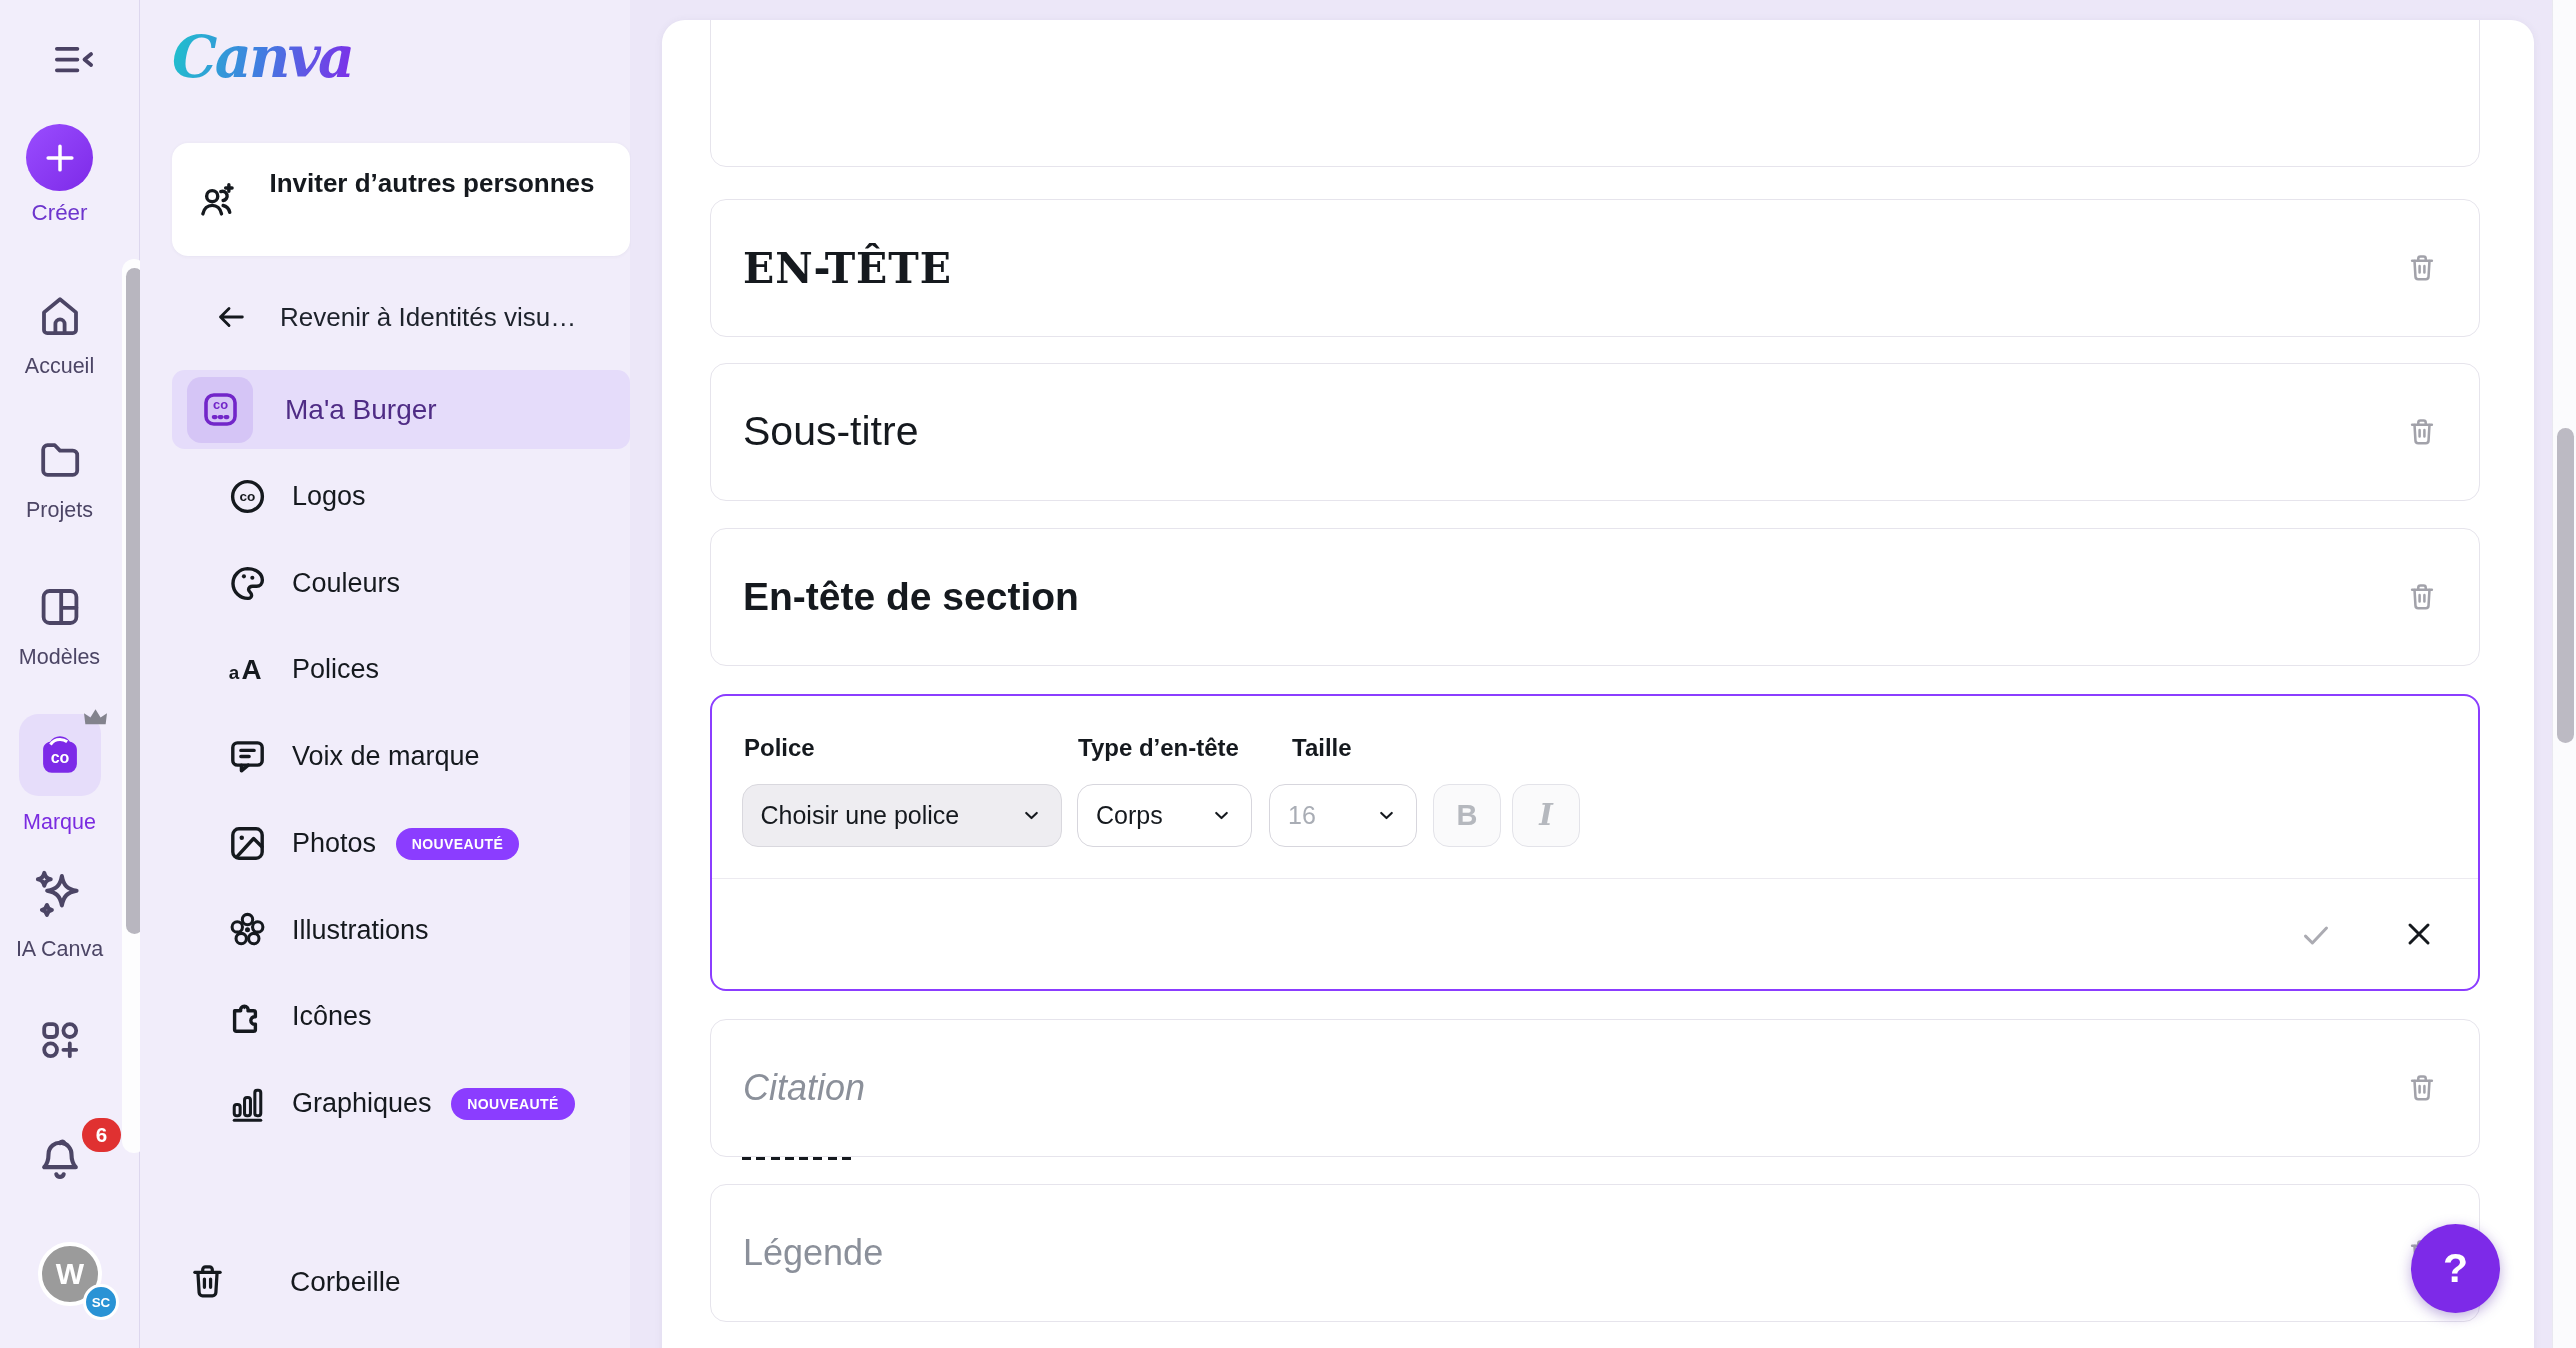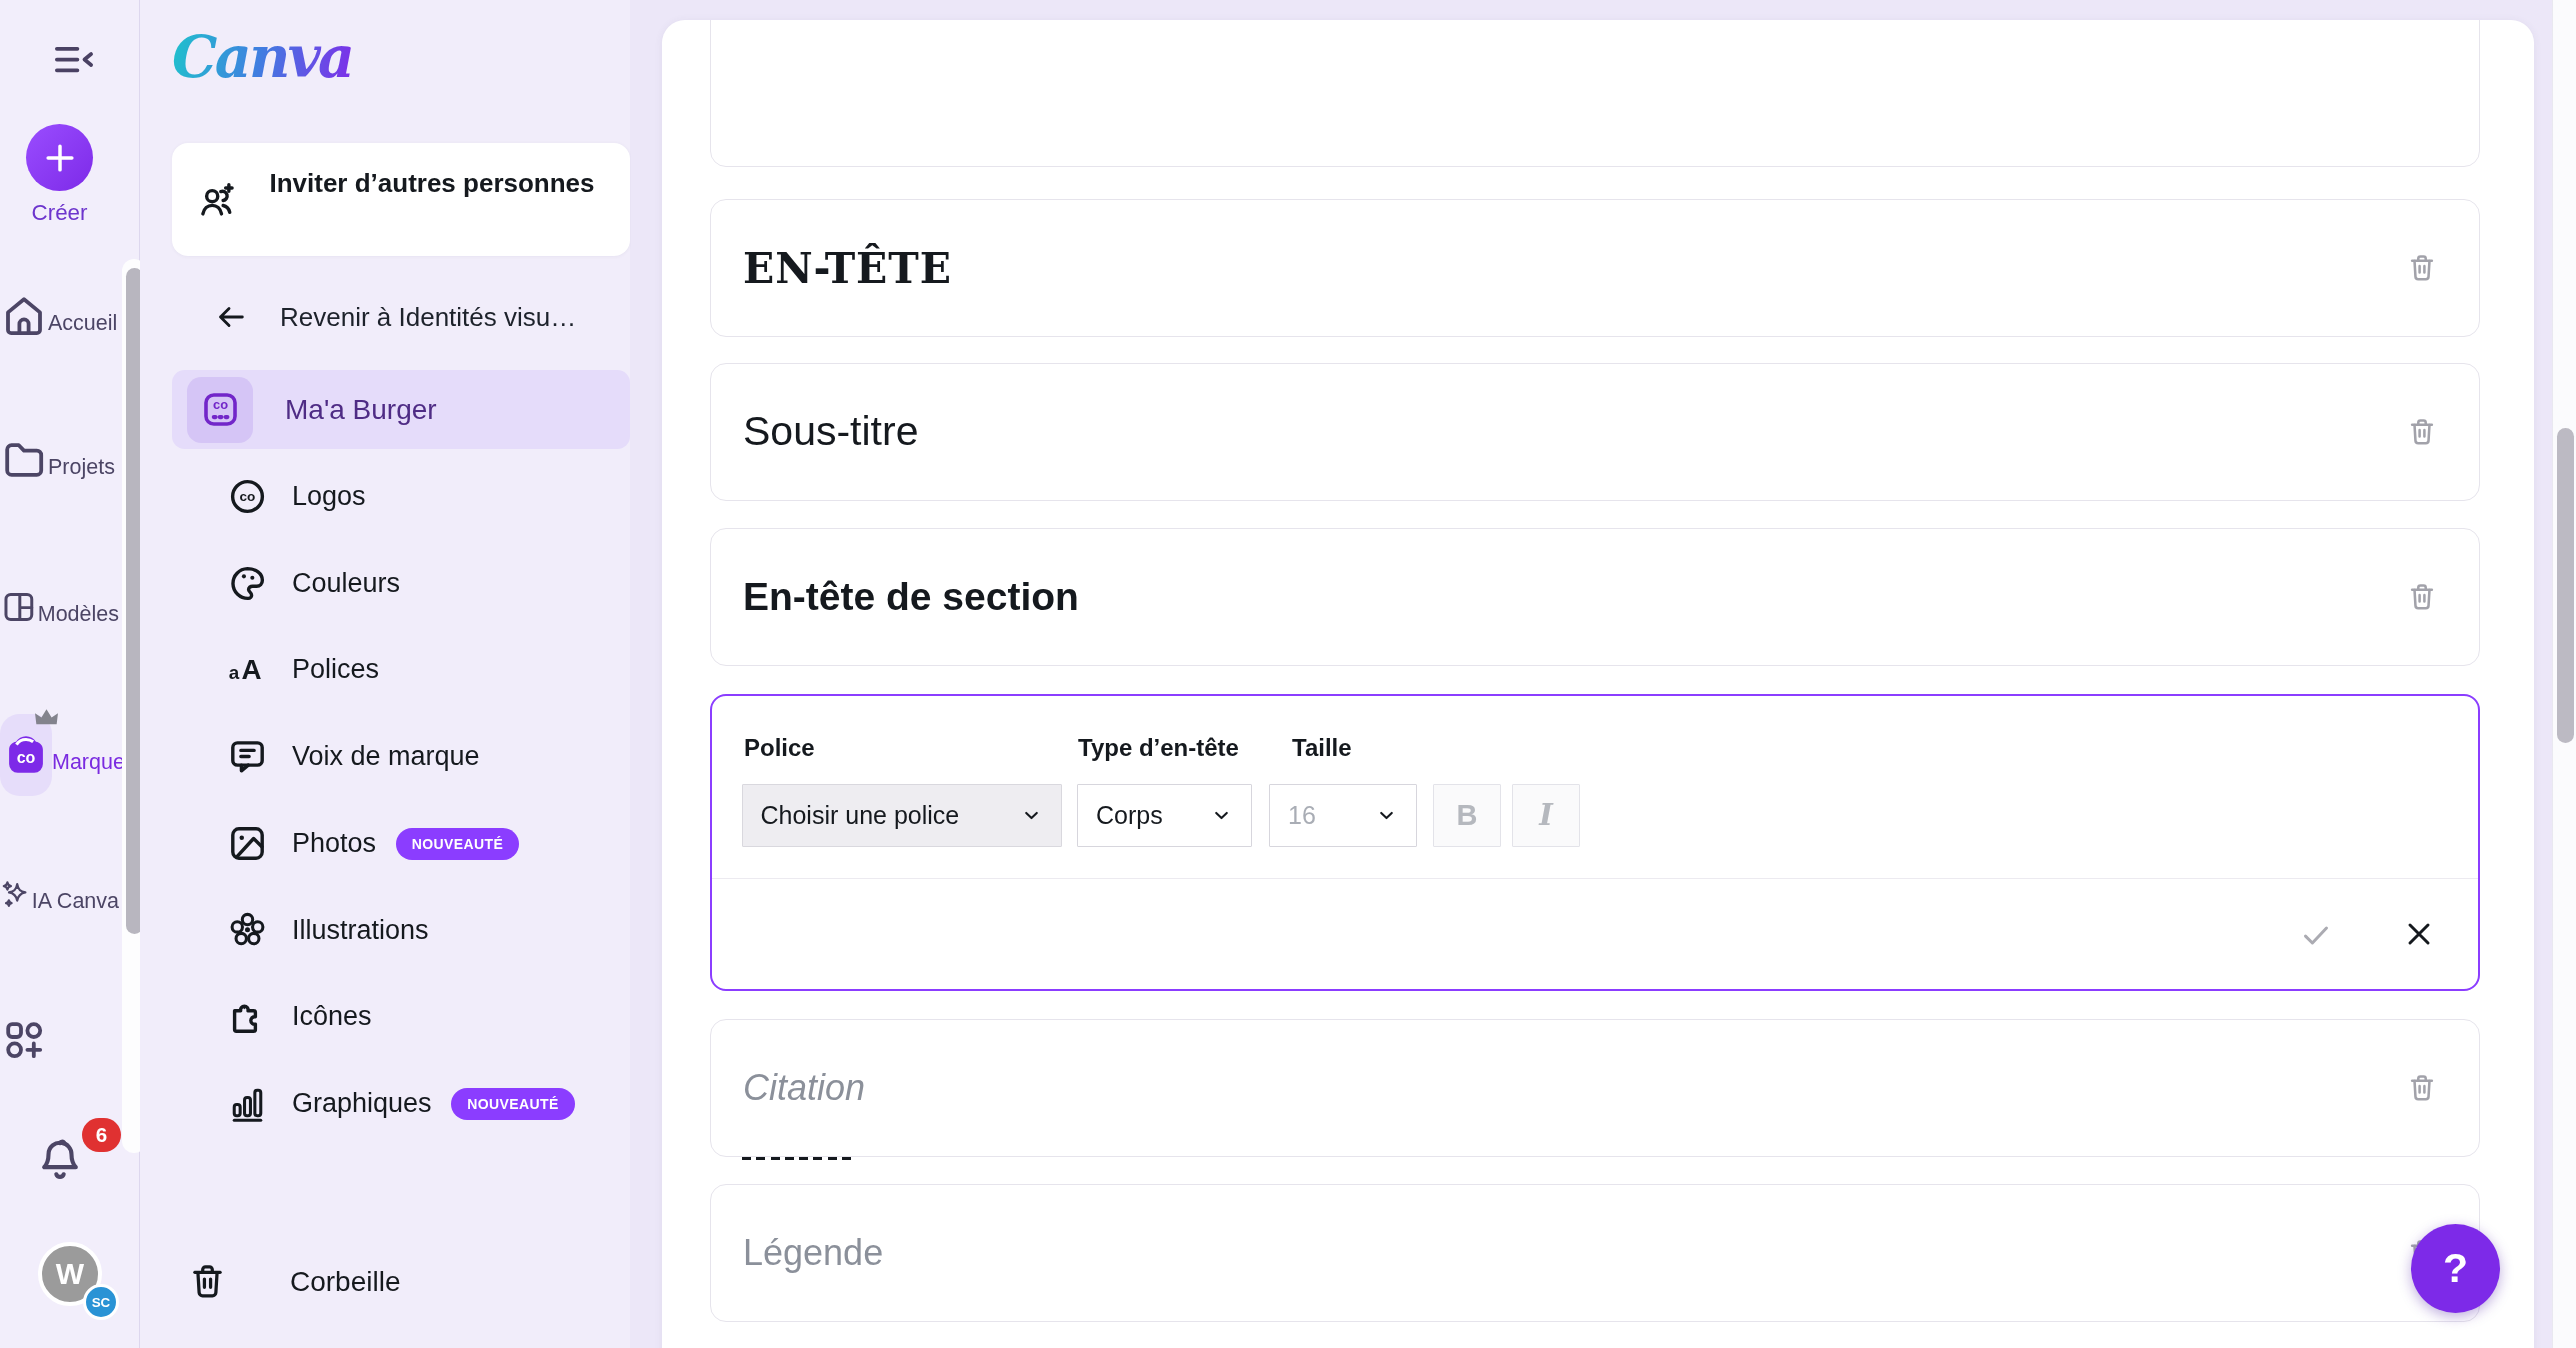--- a/index.html
+++ b/index.html
@@ -11,21 +11,21 @@
     -webkit-font-smoothing:antialiased;
   }
   svg.ico{display:block;fill:none;stroke:currentColor;stroke-width:1.9;stroke-linecap:round;stroke-linejoin:round;}
 
   
   #rail{position:absolute;left:0;top:0;width:140px;height:1349px;background:#f2eefb;border-right:1.8px solid #ddd7ee;box-sizing:border-box;}
   .rail-collapse{position:absolute;left:50px;top:38px;width:47px;height:39px;color:#4a4163;cursor:pointer;}
   .create-btn{position:absolute;left:26px;top:124px;width:67px;height:67px;border-radius:50%;
     background:linear-gradient(135deg,#9a4dff 0%,#7d2ae8 100%);display:flex;align-items:center;justify-content:center;color:#fff;}
   .create-label{position:absolute;left:0;top:200px;width:119px;text-align:center;font-size:22.4px;color:#6d35cd;}
-  .rail-item{position:absolute;left:0;width:119px;display:flex;flex-direction:row;align-items:center;color:#4c4565;cursor:pointer;}
+  .rail-item{position:absolute;left:0;width:119px;display:flex;flex-direction:column;align-items:center;color:#4c4565;cursor:pointer;}
   .rail-item .lbl{font-size:21.5px;margin-top:14.3px;white-space:nowrap;}
   .rail-ico{width:48px;height:48px;color:#4c4565;}
   .marque-tile{width:82px;height:82px;border-radius:19.7px;background:#e6ddfa;display:flex;align-items:center;justify-content:center;position:relative;}
   .crown{position:absolute;right:-9px;top:-10.7px;width:29px;height:29px;color:#83838d;}
   .bell-wrap{position:absolute;left:34px;top:1134px;width:54px;height:55px;color:#4c4565;cursor:pointer;}
   .bell-badge{position:absolute;left:82px;top:1118px;min-width:39px;height:34px;border-radius:17px;background:#e03131;color:#fff;
     font-size:20.6px;font-weight:700;display:flex;align-items:center;justify-content:center;padding:0 5.4px;box-sizing:border-box;}
   .avatar{position:absolute;left:38px;top:1242px;width:64px;height:64px;border-radius:50%;background:#9b9b9b;border:4.5px solid #fff;
     box-sizing:border-box;display:flex;align-items:center;justify-content:center;color:#fff;font-size:30px;font-weight:700;cursor:pointer;}
   .avatar-badge{position:absolute;left:41px;top:38px;width:36px;height:36px;border-radius:50%;background:#2a93d5;border:3.6px solid #fff;
@@ -65,21 +65,21 @@
   .style-row .txt{margin-left:32px;}
   .row-trash{position:absolute;right:41px;top:50%;transform:translateY(-50%);width:32px;height:32px;color:#a2a2aa;cursor:pointer;}
   .t-entete{font-family:"DejaVu Serif",serif;font-weight:700;font-size:41px;letter-spacing:0.9px;transform:scaleY(1.06);}
   .t-soustitre{font-size:41px;}
   .t-section{font-size:39px;font-weight:700;}
   .t-placeholder{font-size:36px;color:#8b909a;}
   .t-italic{font-style:italic;}
 
   .edit-group{position:absolute;left:48px;top:674px;width:1770px;height:297px;border:2.7px solid #8b3dff;border-radius:16px;box-sizing:border-box;background:#fff;}
   .fld-label{position:absolute;top:38px;font-size:24px;font-weight:600;color:#15191e;white-space:nowrap;}
-  .ctl{position:absolute;top:88px;height:63px;border-radius:1px;box-sizing:border-box;display:flex;align-items:center;
+  .ctl{position:absolute;top:88px;height:63px;border-radius:16px;box-sizing:border-box;display:flex;align-items:center;
     font-size:25px;color:#15191e;cursor:pointer;background:#fff;border:1.8px solid #d7d6dd;}
   .ctl .chev{width:23px;height:23px;color:#15191e;flex:none;}
   .ctl-font{left:29.5px;width:320px;background:#eeedf1;border-color:#d9d8de;justify-content:space-between;padding:0 18px;}
   .ctl-type{left:365px;width:175px;justify-content:space-between;padding:0 18px;}
   .ctl-size{left:557px;width:148px;justify-content:space-between;padding:0 18px;}
   .ctl-size .val{color:#a9adb5;}
   .ctl-b{left:721px;width:68px;justify-content:center;background:#fafafb;border-color:#e3e3e9;color:#b5b8be;font-size:29px;font-weight:700;}
   .ctl-i{left:800px;width:68px;justify-content:center;background:#fafafb;border-color:#e3e3e9;color:#b5b8be;
     font-family:"DejaVu Serif",serif;font-style:italic;font-size:29px;font-weight:600;}
   .group-divider{position:absolute;left:0;top:182px;width:100%;height:1.8px;background:#eceaf0;}

